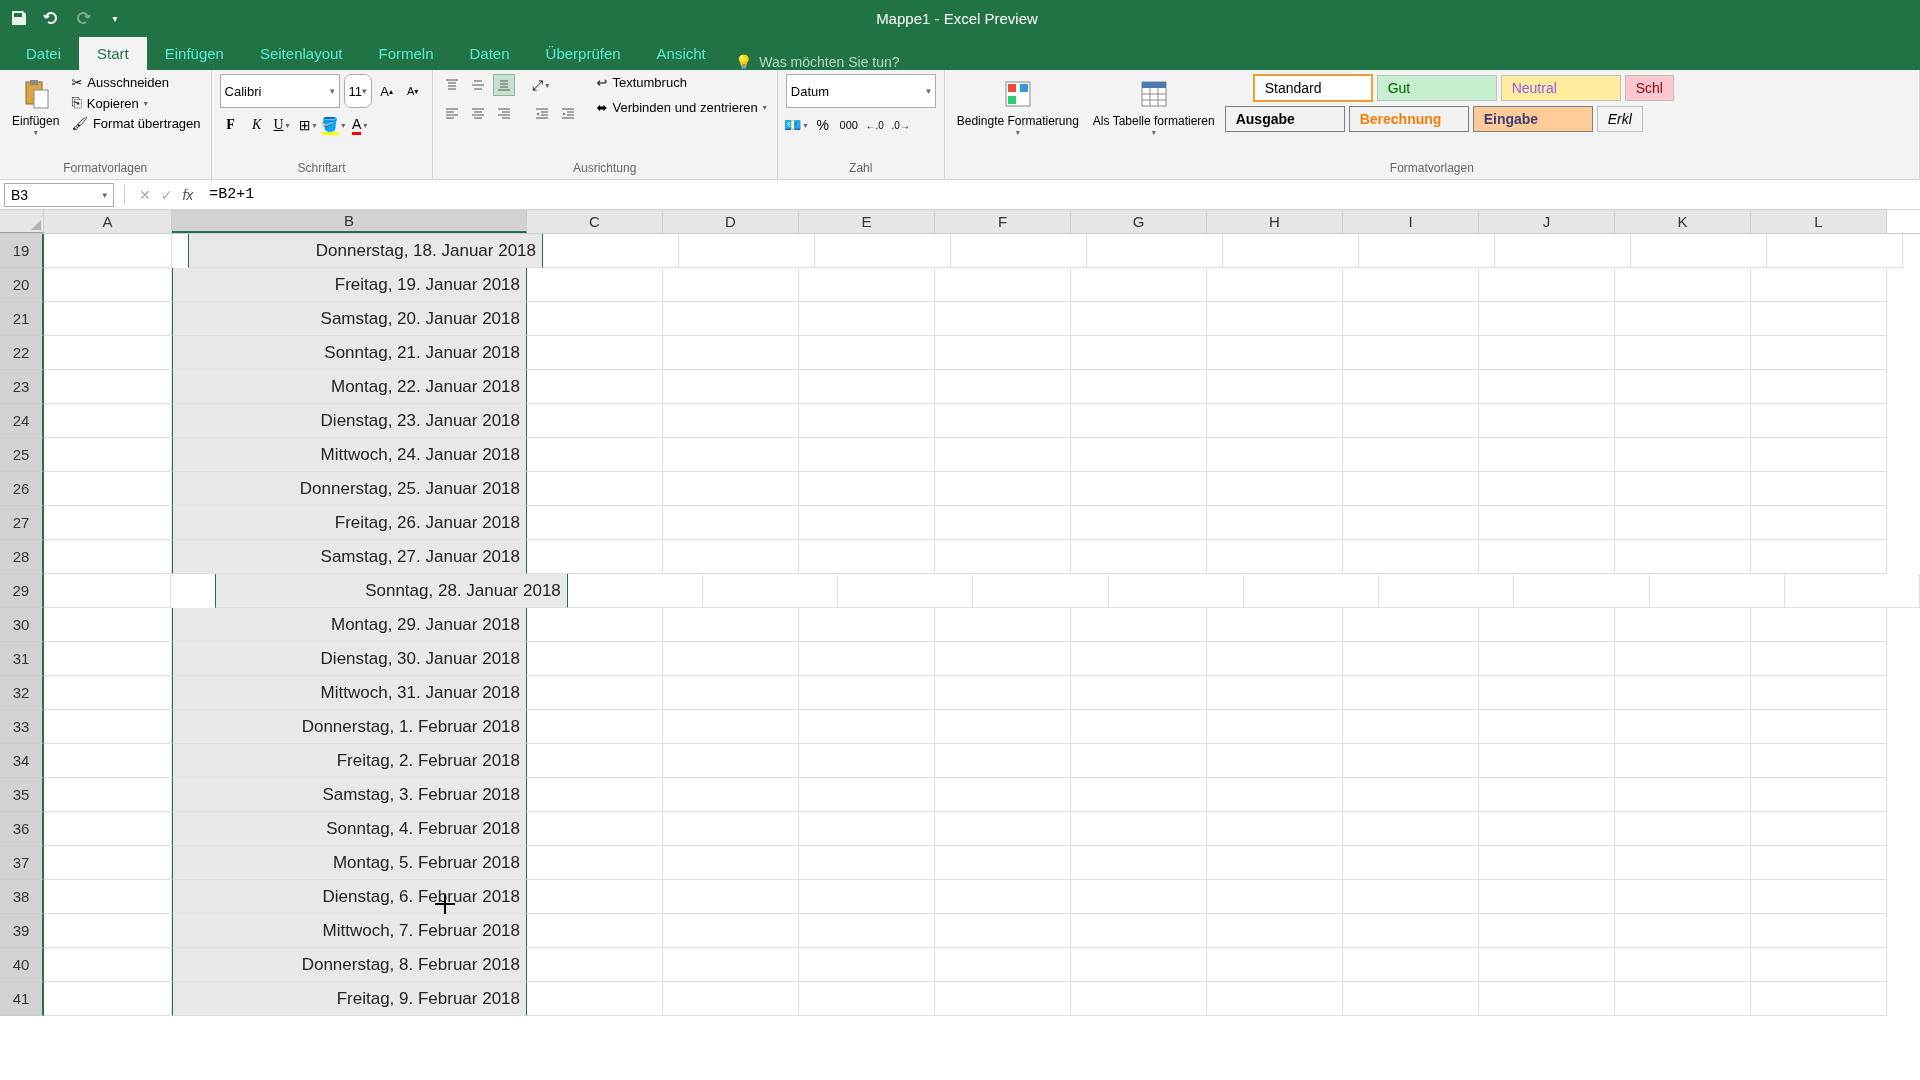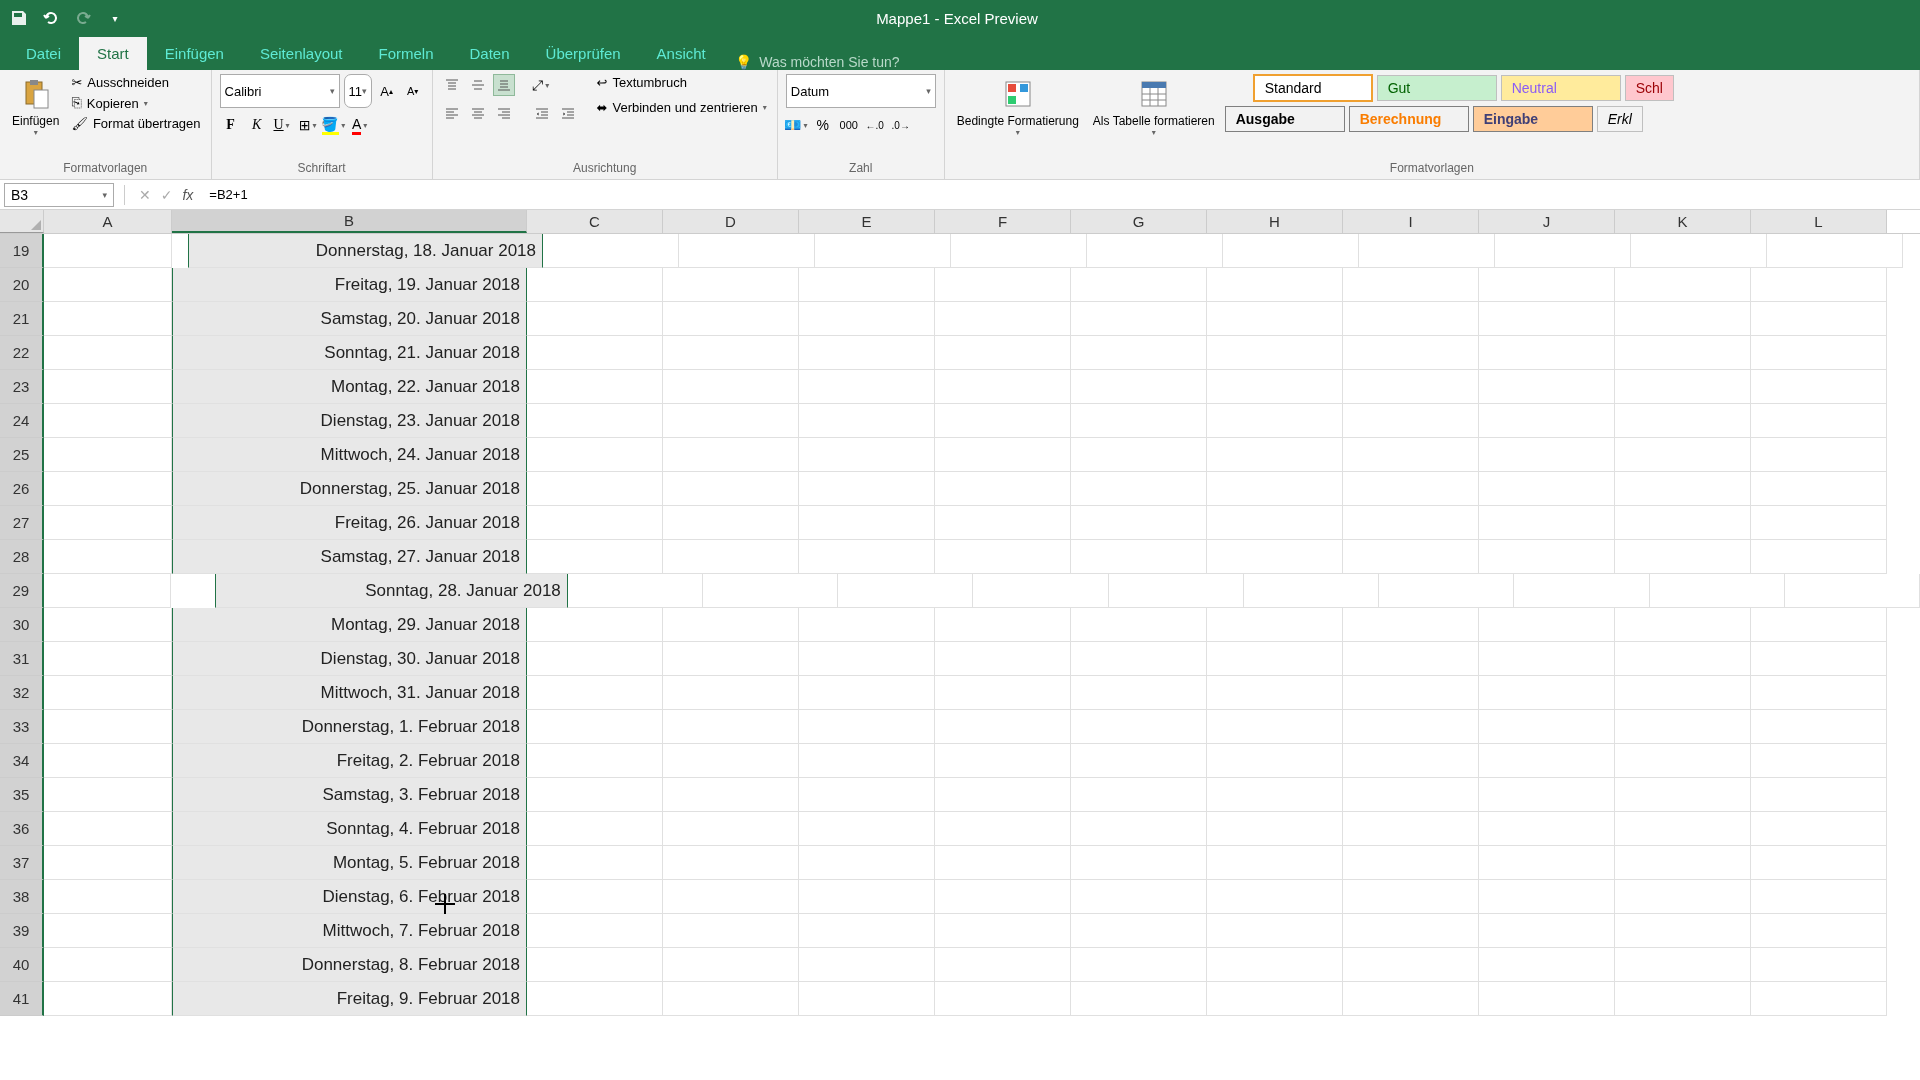--- a/index.html
+++ b/index.html
@@ -49,21 +49,21 @@
 .style-eingabe { background: #ffcc99; border: 1px solid #7f7f7f; color: #3f3f76; font-weight: bold; }
 .style-schlecht { background: #ffc7ce; color: #9c0006; }
 .style-erklarung { font-style: italic; }
 
 
 .formula-bar { height: 30px; border-bottom: 1px solid #d4d4d4; display: flex; align-items: center; background: #fff; }
 .name-box { width: 110px; border: 1px solid #ababab; height: 24px; margin: 0 4px; display: flex; align-items: center; padding: 0 6px; font-size: 14px; }
 .name-box .dd-arrow { margin-left: auto; }
 .fx-controls { display: flex; padding: 0 8px; gap: 10px; align-items: center; }
 .fx-btn { color: #aaa; cursor: pointer; font-size: 14px; }
-.fx-input { flex: 1; padding: 0 8px; font-size: 13px; border: none; outline: none; }
+.fx-input { flex: 1; padding: 0 8px; font-size: 15px; border: none; outline: none; font-family: Liberation Mono, monospace; }
 
 
 .grid-area { position: relative; }
 .col-headers { display: flex; height: 24px; border-bottom: 1px solid #ccc; }
 .corner { width: 44px; background: #e6e6e6; border-right: 1px solid #ccc; border-bottom: 1px solid #999; display: flex; align-items: flex-end; justify-content: flex-end; }
 .corner::after { content: ''; width: 0; height: 0; border-left: 10px solid transparent; border-bottom: 10px solid #b0b0b0; margin: 2px; }
 .col-header { background: #e6e6e6; border-right: 1px solid #ccc; display: flex; align-items: center; justify-content: center; font-size: 15px; color: #333; }
 .col-header.sel { background: #d2d2d2; border-bottom: 2px solid #217346; }
 .col-A { width: 128px; }
 .col-B { width: 355px; }

